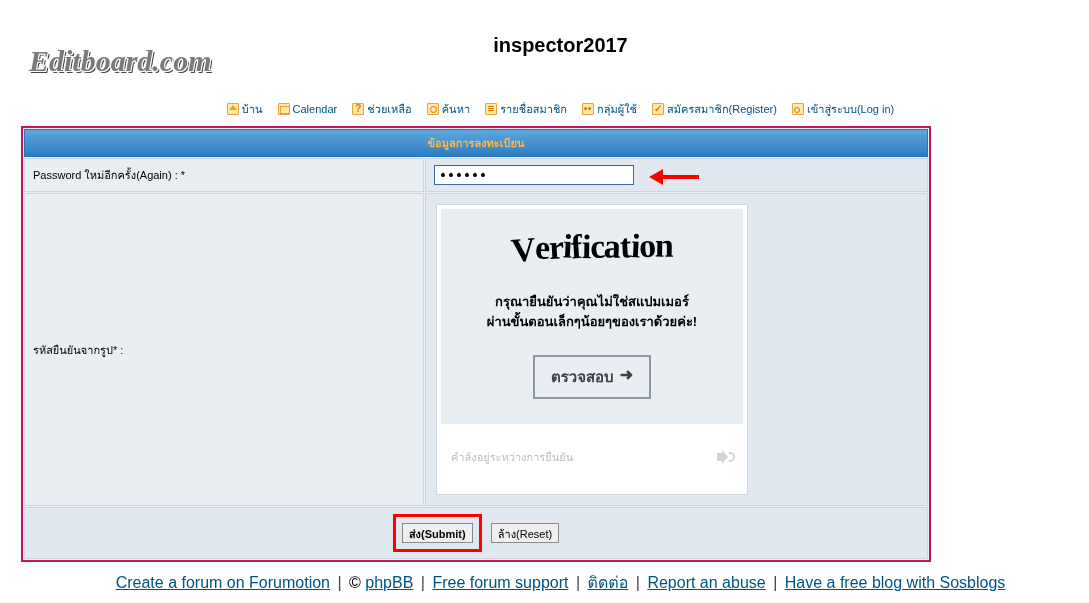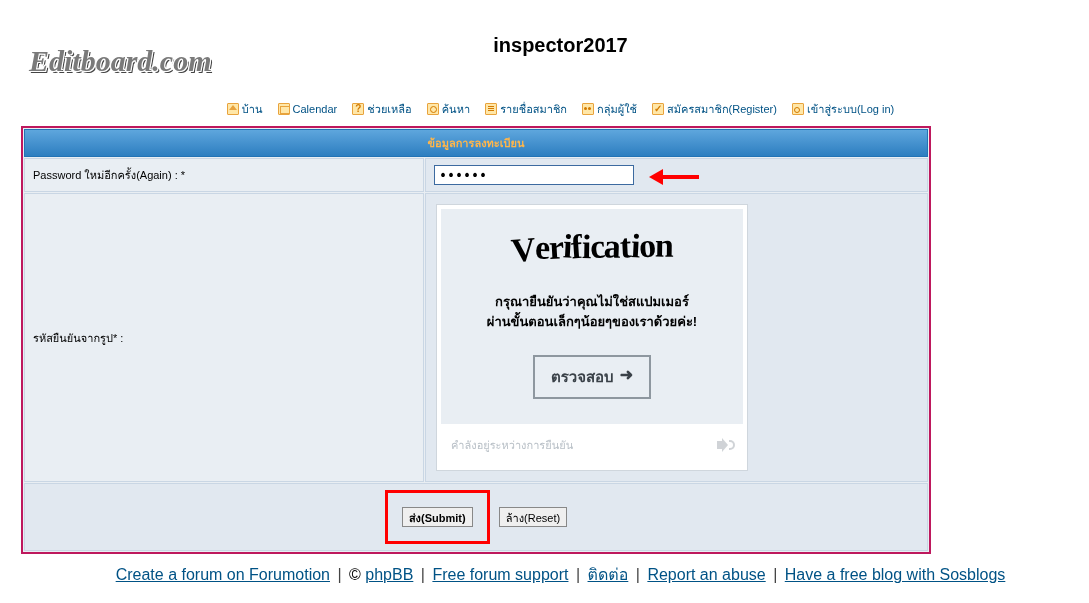--- a/index.html
+++ b/index.html
@@ -29,28 +29,28 @@
     .arrow{display:inline-block;vertical-align:middle;margin-left:12px;position:relative;width:50px;height:12px}
     .arrow-line{position:absolute;left:12px;top:4px;width:38px;height:4px;background:#ff0000}
     .arrow-head{position:absolute;left:0;top:-2px;width:0;height:0;border-top:8px solid transparent;border-bottom:8px solid transparent;border-right:14px solid #ff0000}
     .verif-outer{width:312px;border:1px solid #cfd6dd;background:#fff;padding:4px}
     .verif-box{background:#e9eef3;border:1px solid #e9eef3;text-align:center;padding:12px 10px 24px}
     .verif-title{font-family:'Comic Sans MS',cursive;font-size:34px;font-weight:bold;color:#000;letter-spacing:-1px;margin:6px 0 26px;transform:rotate(-1deg)}
     .verif-title span{display:inline-block}
     .verif-text{font-size:13px;font-weight:bold;color:#000;line-height:1.5;margin-bottom:24px}
     .verif-btn{display:inline-flex;align-items:flex-start;gap:6px;border:2px solid #8e979f;background:#e9eef3;color:#3a4148;font-weight:bold;font-size:15px;padding:8px 16px;cursor:pointer}
     .verif-btn .arr{font-size:16px}
-    .verif-footer{display:flex;align-items:center;justify-content:space-between;padding:12px 10px;color:#b9c0c7;font-size:11px}
+    .verif-footer{display:flex;align-items:center;justify-content:space-between;padding:24px 10px;color:#b9c0c7;font-size:11px}
     .speaker{width:16px;height:14px;position:relative;opacity:.4}
     .speaker::before{content:"";position:absolute;left:0;top:3px;width:5px;height:8px;background:#8b949c}
     .speaker::after{content:"";position:absolute;left:5px;top:0;border-top:7px solid transparent;border-bottom:7px solid transparent;border-left:6px solid #8b949c}
     .speaker .waves{position:absolute;left:12px;top:2px;width:6px;height:10px;border:2px solid #8b949c;border-left:none;border-radius:0 10px 10px 0}
     .btn-row{background:#e1e8f0;border:1px solid #c9d6e4;text-align:center;padding:6px}
     .form-btn{font-family:inherit;font-size:11px;padding:1px 6px;border:1px solid #888;background:#efefef;cursor:pointer;height:20px}
-    .submit-hi{padding:14px;border:3px solid #ff0000;display:inline-block}
+    .submit-hi{padding:6px;border:3px solid #ff0000;display:inline-block}
     .submit-hi .form-btn{font-weight:bold}
     .footer-links{text-align:center;padding:8px 0;font-size:16px}
     .footer-links a{color:#005285;text-decoration:underline}
     .footer-links .sep{color:#444;margin:0 3px}
   </style>
 </head>
 <body>
 
 <div class="page">
 

